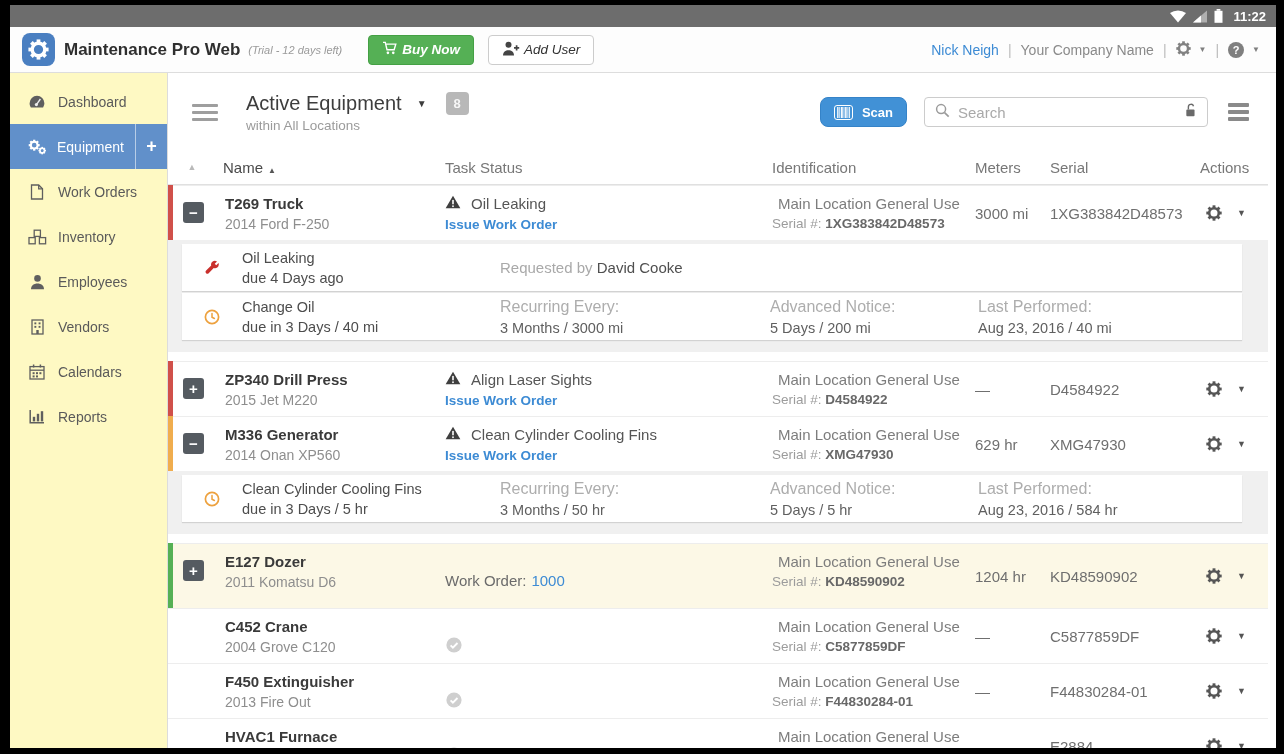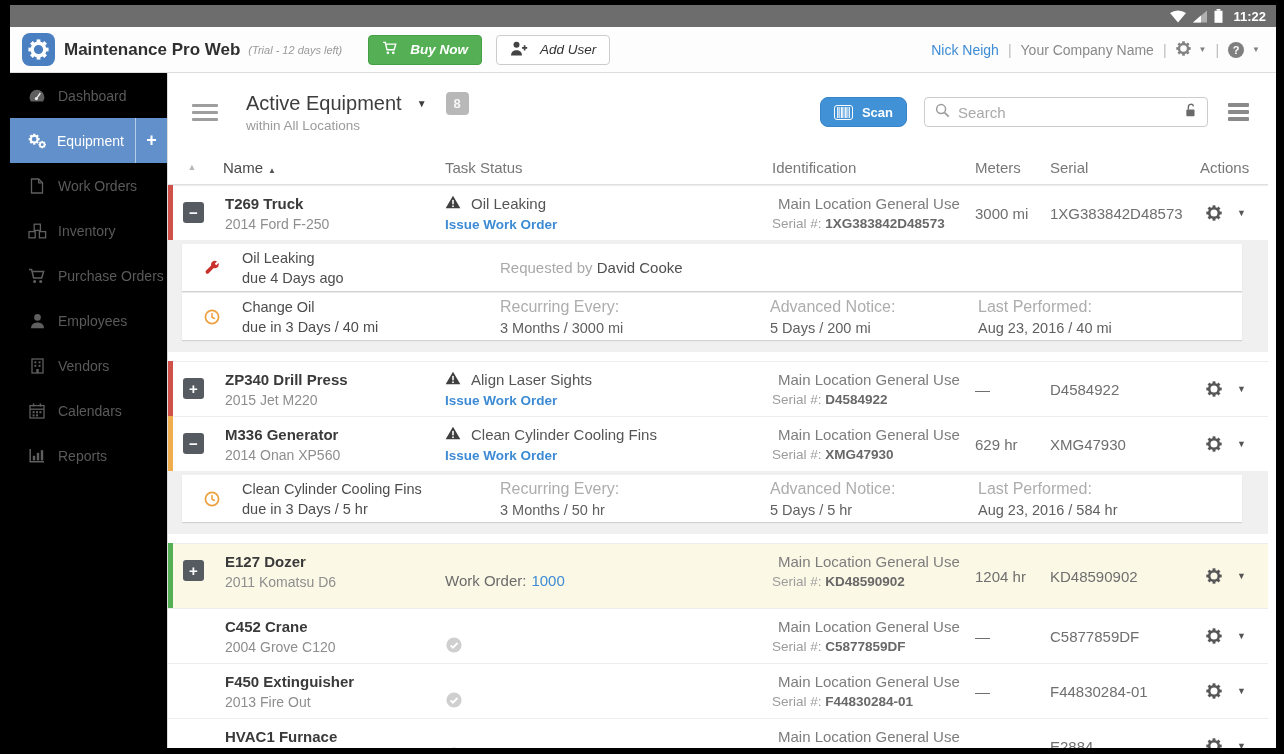--- a/index.html
+++ b/index.html
@@ -10,34 +10,34 @@
   
   .statusbar{height:22px;background:#6d6d6d;display:flex;align-items:center;justify-content:flex-end;gap:7px;padding-right:10px;flex-shrink:0;}
   .sb-time{color:#fff;font-weight:bold;font-size:13px;margin-left:3px;}
   .sb-ic{display:flex;align-items:center;}
 
   
   .appheader{height:46px;background:#fdfdfd;border-bottom:1px solid #ddd;display:flex;align-items:center;padding:0 16px 0 12px;flex-shrink:0;}
   .logo{width:33px;height:33px;border-radius:8px;background:var(--c-brand);display:flex;align-items:center;justify-content:center;flex-shrink:0;}
   .app-title{font-size:17px;font-weight:bold;color:#2f2f2f;margin-left:9px;}
   .trial{font-size:11px;font-style:italic;color:#9a9a9a;margin-left:8px;}
-  .btn{height:30px;border-radius:4px;display:inline-flex;align-items:center;gap:12px;padding:0 13px;font-size:13.5px;cursor:pointer;}
+  .btn{height:30px;border-radius:4px;display:inline-flex;align-items:center;gap:4px;padding:0 13px;font-size:13.5px;cursor:pointer;}
   .btn-buy{background:var(--c-green);border:1px solid #44a044;color:#fff;font-weight:bold;font-style:italic;margin-left:26px;}
   .btn-adduser{background:#fff;border:1px solid #ccc;color:#333;font-style:italic;margin-left:14px;}
   .hdr-right{margin-left:auto;display:flex;align-items:center;gap:9px;font-size:14px;}
   .hdr-user{color:var(--c-link);text-decoration:none;}
   .hdr-sep{color:#bbb;}
   .hdr-company{color:#8a8a8a;}
   .hdr-icbtn{display:flex;align-items:center;gap:8px;background:none;border:none;cursor:pointer;color:#828282;}
   .help-circle{width:16px;height:16px;border-radius:50%;background:#7f7f7f;color:#fff;font-size:11px;font-weight:bold;display:flex;align-items:center;justify-content:center;}
   .caret{font-size:8px;color:#7f7f7f;line-height:1;}
 
   
   .frame-body{flex:1;display:flex;overflow:hidden;}
-  .sidebar{width:158px;background:#000000;border-right:1px solid #dcdcdc;flex-shrink:0;}
+  .sidebar{width:158px;background:#fef9c3;border-right:1px solid #dcdcdc;padding-top:6px;flex-shrink:0;}
   .nav-item{height:45px;display:flex;align-items:center;padding-left:17px;gap:11px;color:#5a5a5a;font-size:14px;cursor:pointer;}
   .nav-item .nicon{width:20px;display:flex;justify-content:center;color:#5f5f5f;}
   .nav-item.active{background:var(--c-navactive);color:#fff;}
   .nav-item.active .nicon{color:#fff;}
   .nav-plus{margin-left:auto;width:35px;height:100%;border-left:1px solid rgba(255,255,255,.55);display:flex;align-items:center;justify-content:center;color:#fff;font-size:18px;font-weight:bold;}
   .content{flex:1;background:#fff;overflow:hidden;padding-right:8px;}
 
   
   .toolbar{height:78px;display:flex;align-items:center;padding:0 16px 0 22px;}
   .burger{display:flex;flex-direction:column;gap:4px;background:none;border:none;cursor:pointer;padding:4px 2px;}
@@ -255,30 +255,20 @@
                 <rect x="1" y="8.6" width="6.2" height="6.2"></rect>
                 <rect x="11.4" y="8.6" width="6.2" height="6.2"></rect>
                 <rect x="6.2" y="1.2" width="6.2" height="6.2"></rect>
               </g>
             </svg>
           </span>
           <span class="nlabel">Inventory</span>
         </div>
         <div class="nav-item">
           <span class="nicon">
-            <svg width="18" height="16" viewBox="0 0 18 16">
-              <path d="M1 1.6h2.6l2 8.4h8.1l1.9-6.4H4.3" fill="none" stroke="currentColor" stroke-width="1.5"></path>
-              <circle cx="6.6" cy="13.5" r="1.5" fill="currentColor"></circle>
-              <circle cx="12.7" cy="13.5" r="1.5" fill="currentColor"></circle>
-            </svg>
-          </span>
-          <span class="nlabel">Purchase Orders</span>
-        </div>
-        <div class="nav-item">
-          <span class="nicon">
             <svg width="15" height="16" viewBox="0 0 15 16">
               <circle cx="7.5" cy="4.4" r="3.3" fill="currentColor"></circle>
               <path d="M1 15.2c0-3.6 2.9-5.7 6.5-5.7s6.5 2.1 6.5 5.7z" fill="currentColor"></path>
             </svg>
           </span>
           <span class="nlabel">Employees</span>
         </div>
         <div class="nav-item">
           <span class="nicon">
             <svg width="13" height="16" viewBox="0 0 13 16">

